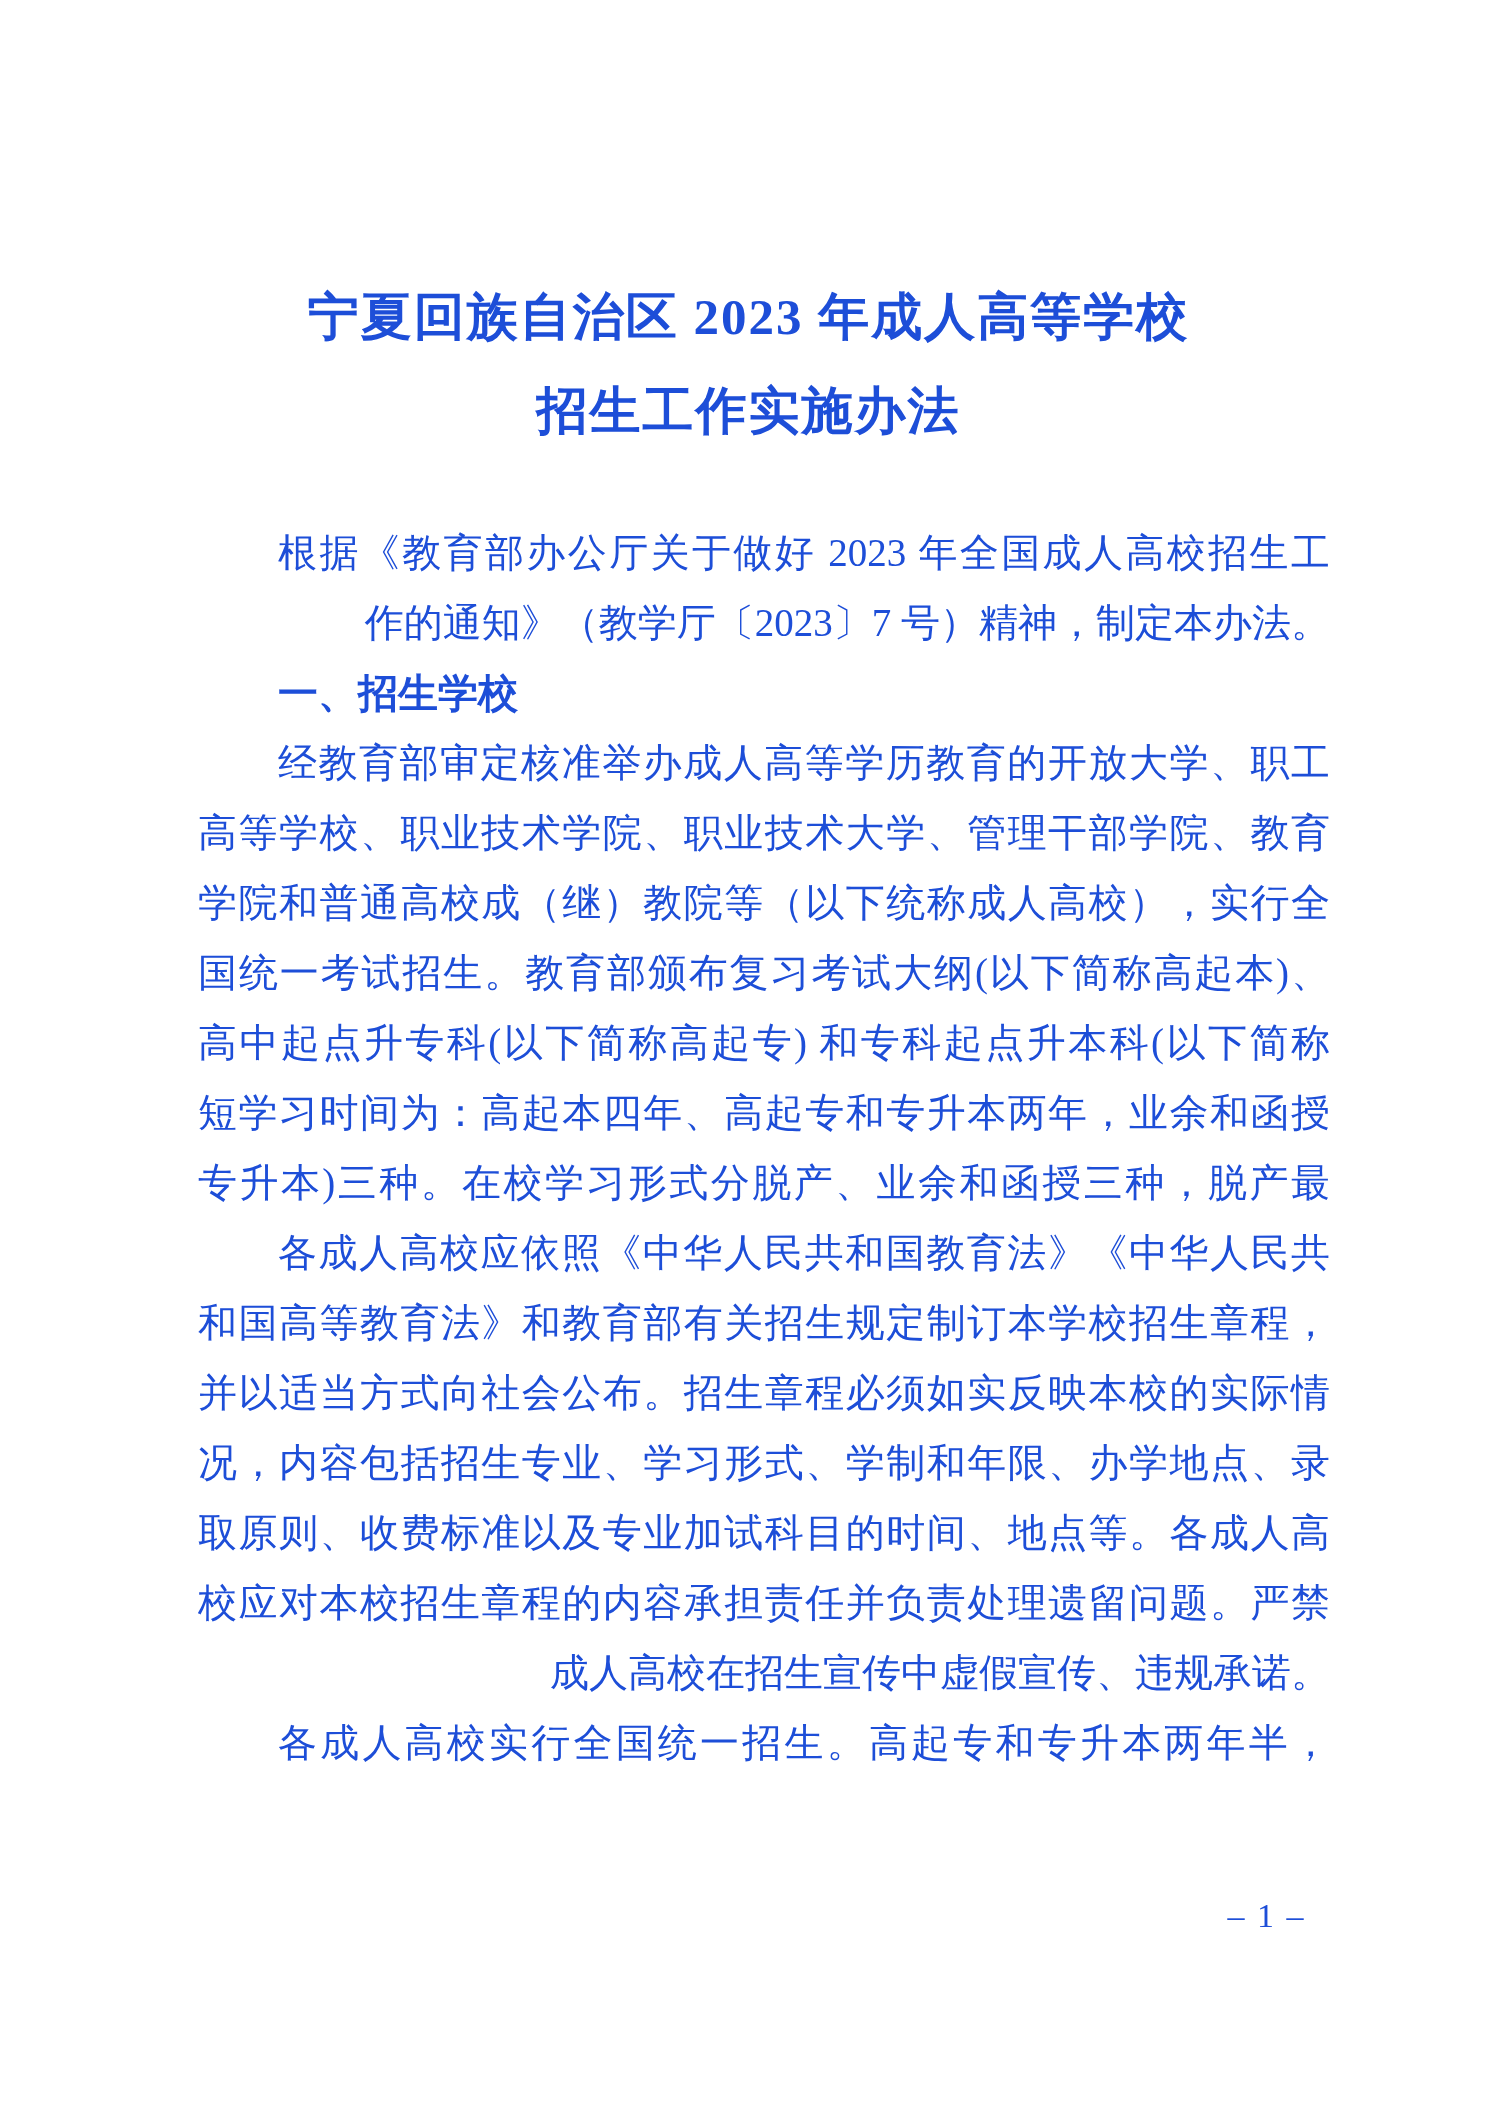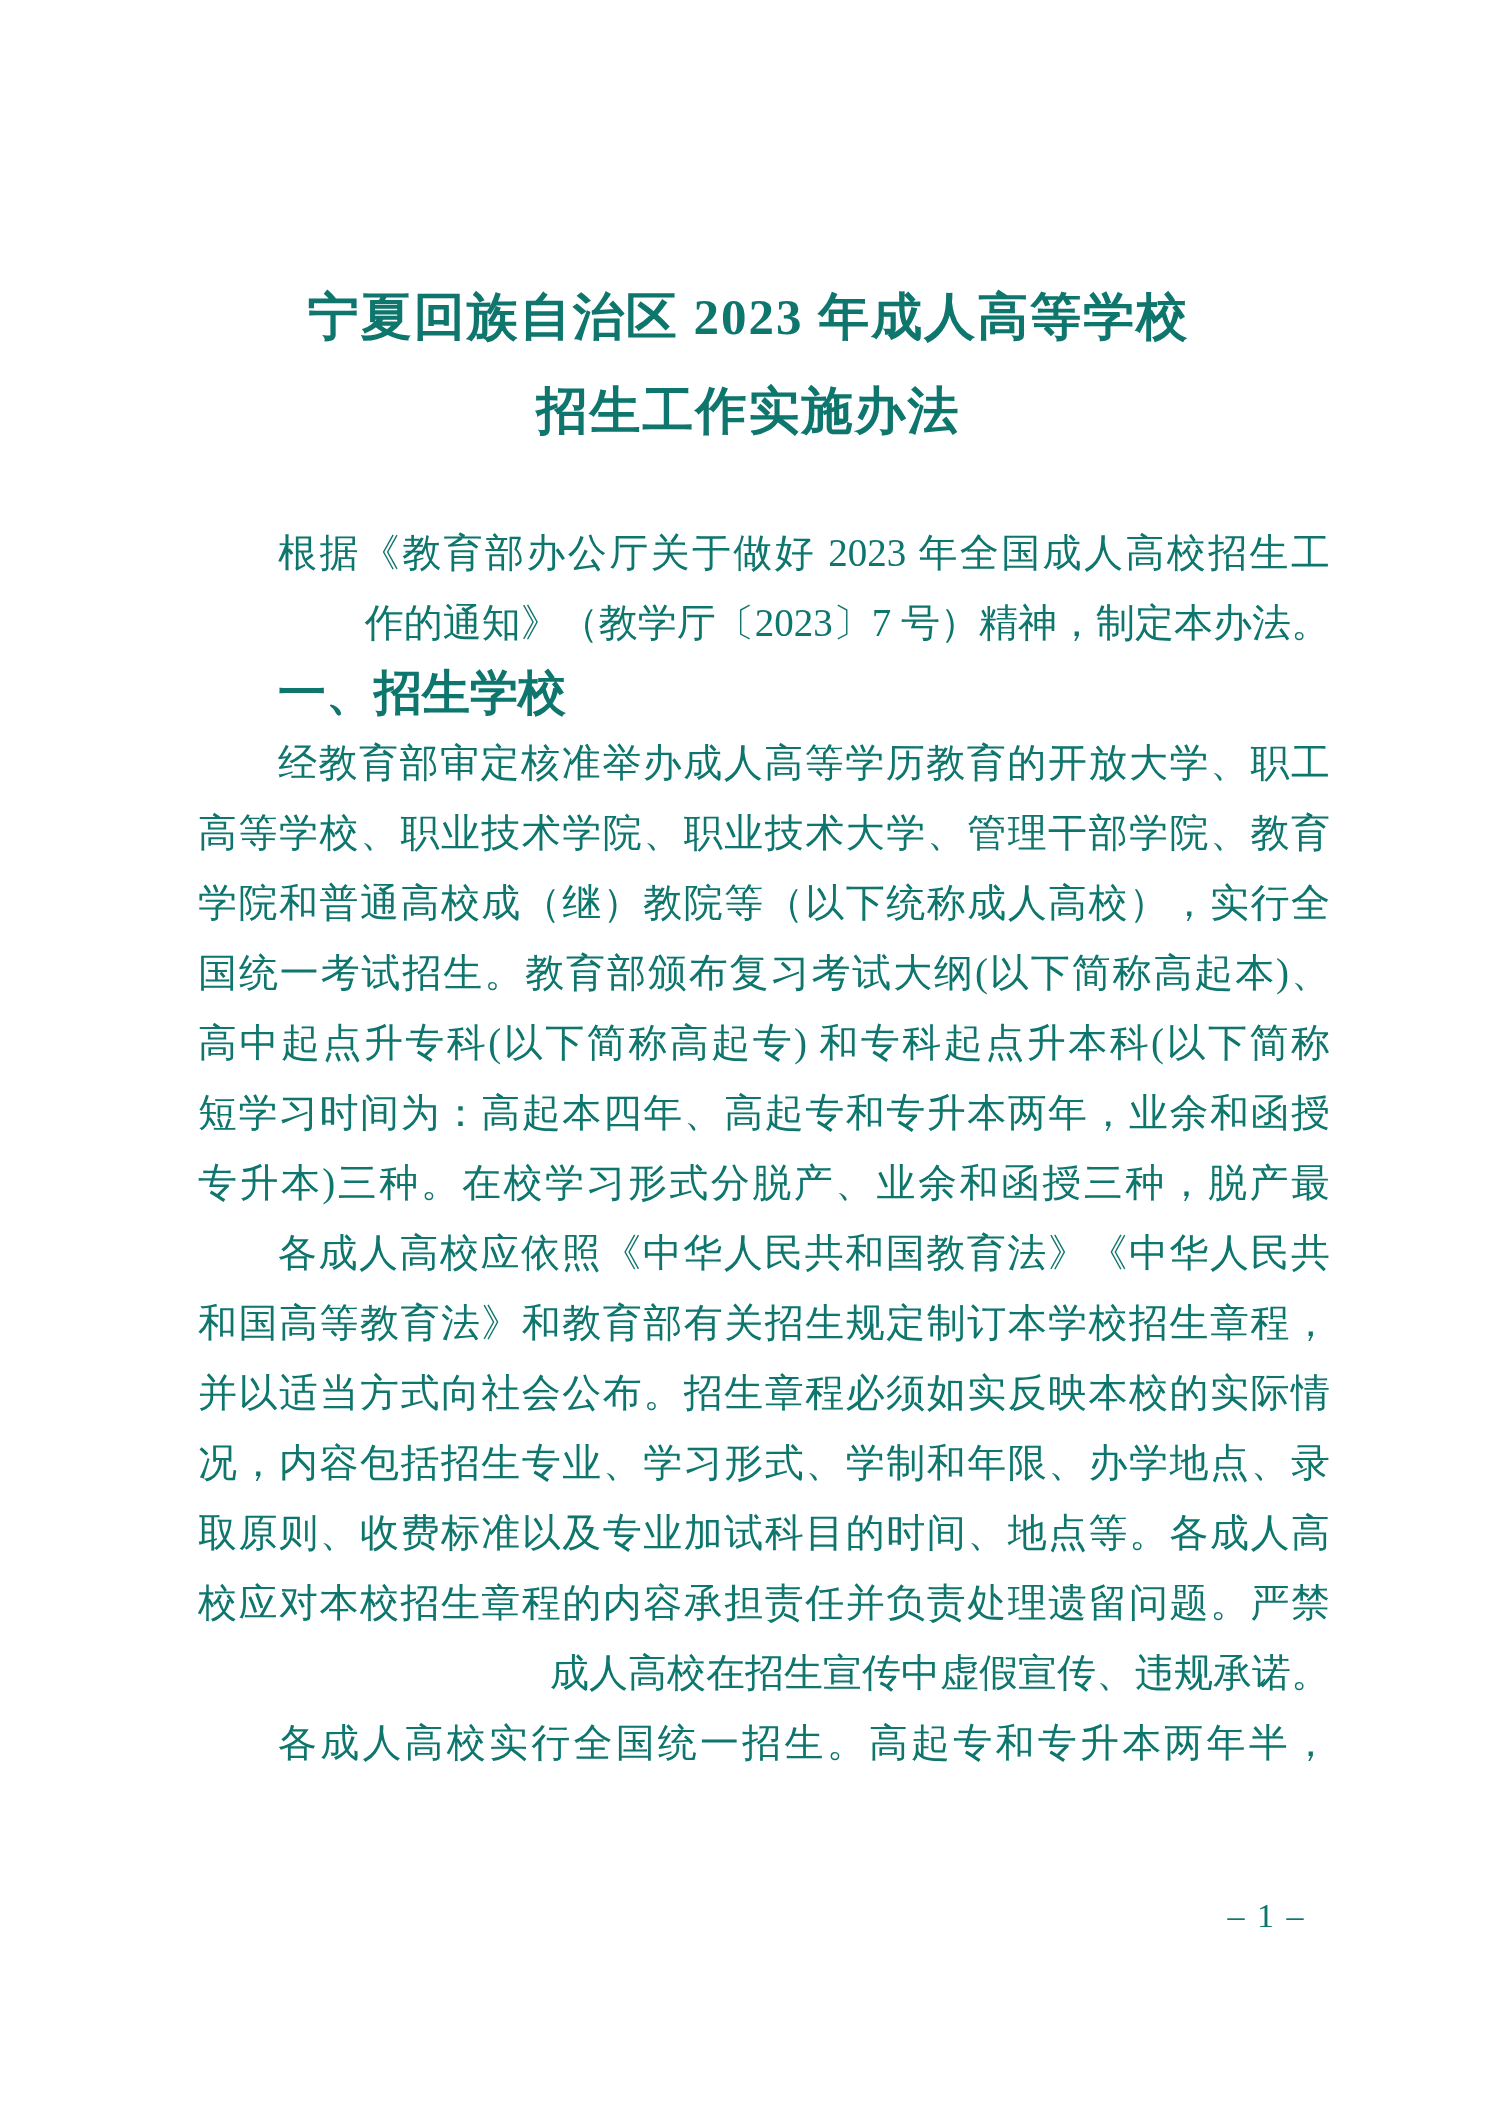--- a/index.html
+++ b/index.html
@@ -1,21 +1,21 @@
 <!DOCTYPE html>
 <html><head>
 <meta charset="utf-8">
 <style>
   html,body{margin:0;padding:0;background:#ffffff;}
   .page{
     position:relative;
     width:1497px;
     height:2117px;
     background:#ffffff;
-    color:#0f766e;
+    color:#1d4ed8;
     font-family:"Liberation Serif", serif;
     overflow:hidden;
     text-decoration:underline;
   }
   .title{
     position:absolute;
     top:270px;
     left:0;
     width:100%;
     text-align:center;
@@ -41,21 +41,21 @@
     white-space:normal;
     text-align:justify;
     text-align-last:justify;
   }
   .line.indent{
     padding-left:80px;
   }
   .line.heading{
     font-family:"Liberation Sans", sans-serif;
     font-weight:700;
-    font-size:48px;
+    font-size:40px;
     white-space:nowrap;
     text-align:left;
     text-align-last:left;
   }
   .footer{
     position:absolute;
     top:1896px;
     left:1199px;
     width:135px;
     text-align:center;

